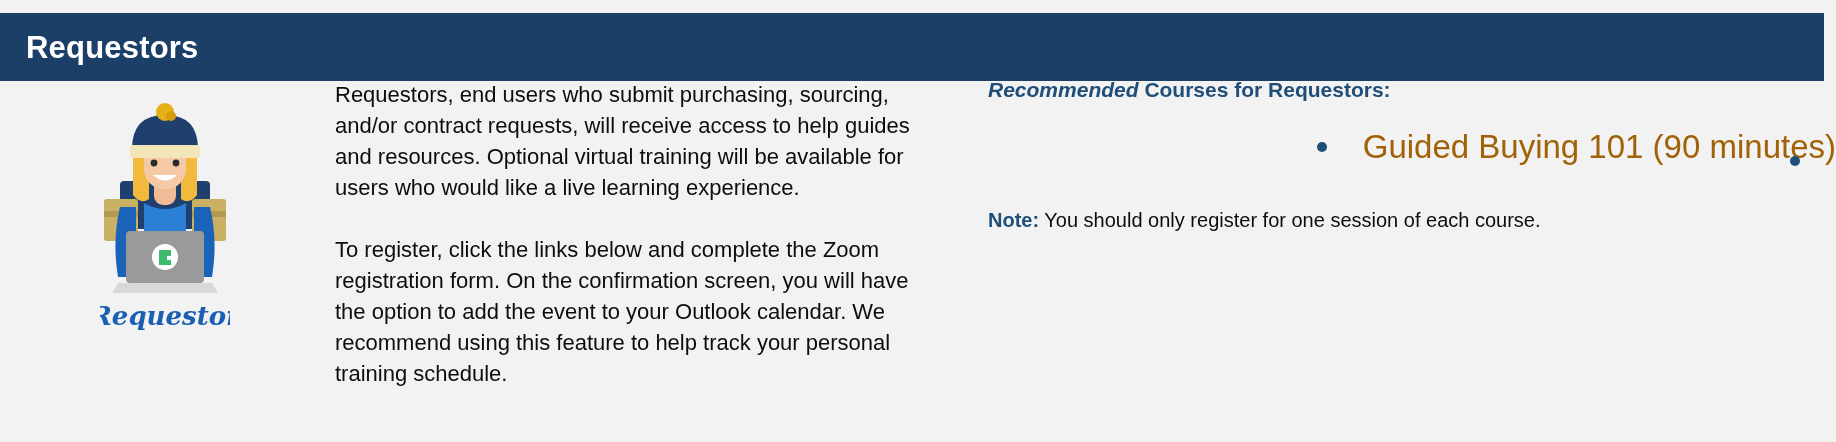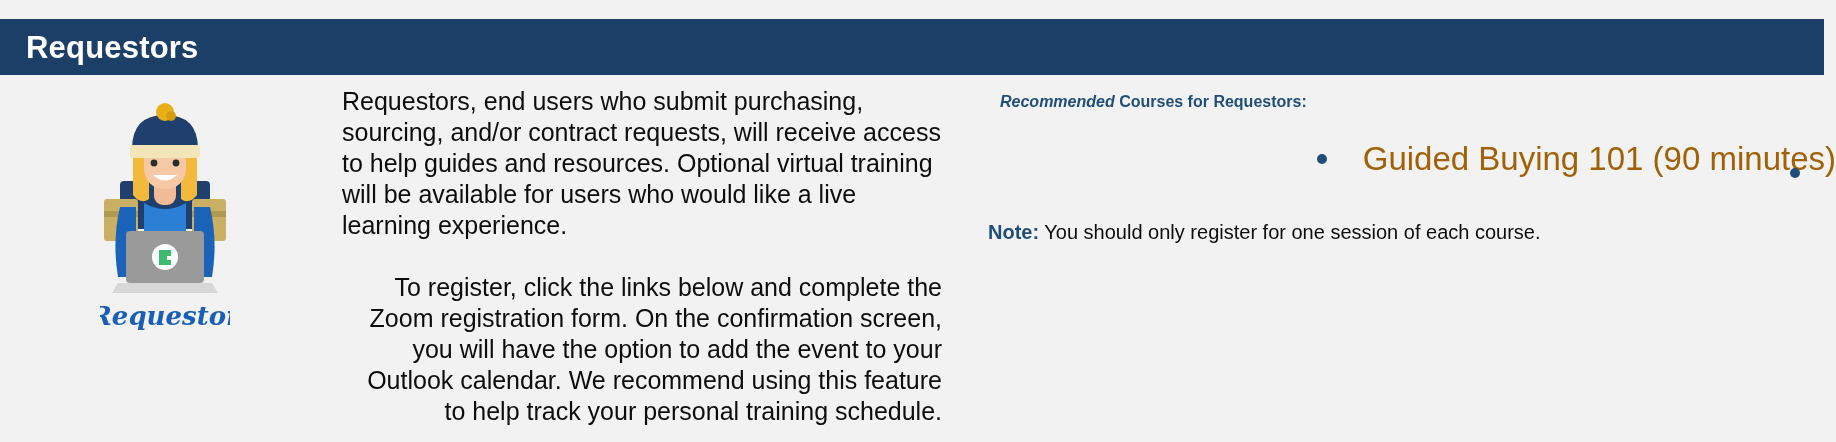--- a/index.html
+++ b/index.html
@@ -17,23 +17,23 @@
     position: relative;
     width: 1836px;
     height: 442px;
     background: #f2f2f2;
   }
 
   
   .header-bar {
     position: absolute;
     left: 0;
-    top: 19px;
+    top: 13px;
     width: 1824px;
-    height: 56px;
+    height: 68px;
     background: #1c3f68;
     display: flex;
     align-items: center;
   }
   .header-title {
     color: #ffffff;
     font-size: 31px;
     font-weight: bold;
     letter-spacing: 0.2px;
     margin-left: 26px;
@@ -71,44 +71,43 @@
   }
 
   
   .text-col {
     flex: 0 0 640px;
     width: 640px;
     padding-top: 13px;
     color: #000000;
   }
   .para {
-    font-size: 25px;
+    font-size: 22px;
     line-height: 31px;
     color: #0d0d0d;
-    margin: 12px;
+    margin: 5px;
     max-width: 600px;
   }
   .para + .para {
     margin-top: 31px;
-    text-align: right;
   }
 
   
   .right-col {
     flex: 1 1 auto;
     padding-top: 13px;
     padding-left: 18px;
     color: #000000;
   }
   .rc-heading {
-    font-size: 16px;
+    font-size: 21px;
     line-height: 31px;
     color: #1f4e79;
     font-weight: bold;
-    margin: 12px;
+    margin: 0;
   }
   .rc-heading .em {
     font-style: italic;
   }
   .course-list {
     list-style: none;
     margin: 26px 0 0 0;
     padding: 0;
   }
   .course-item {

